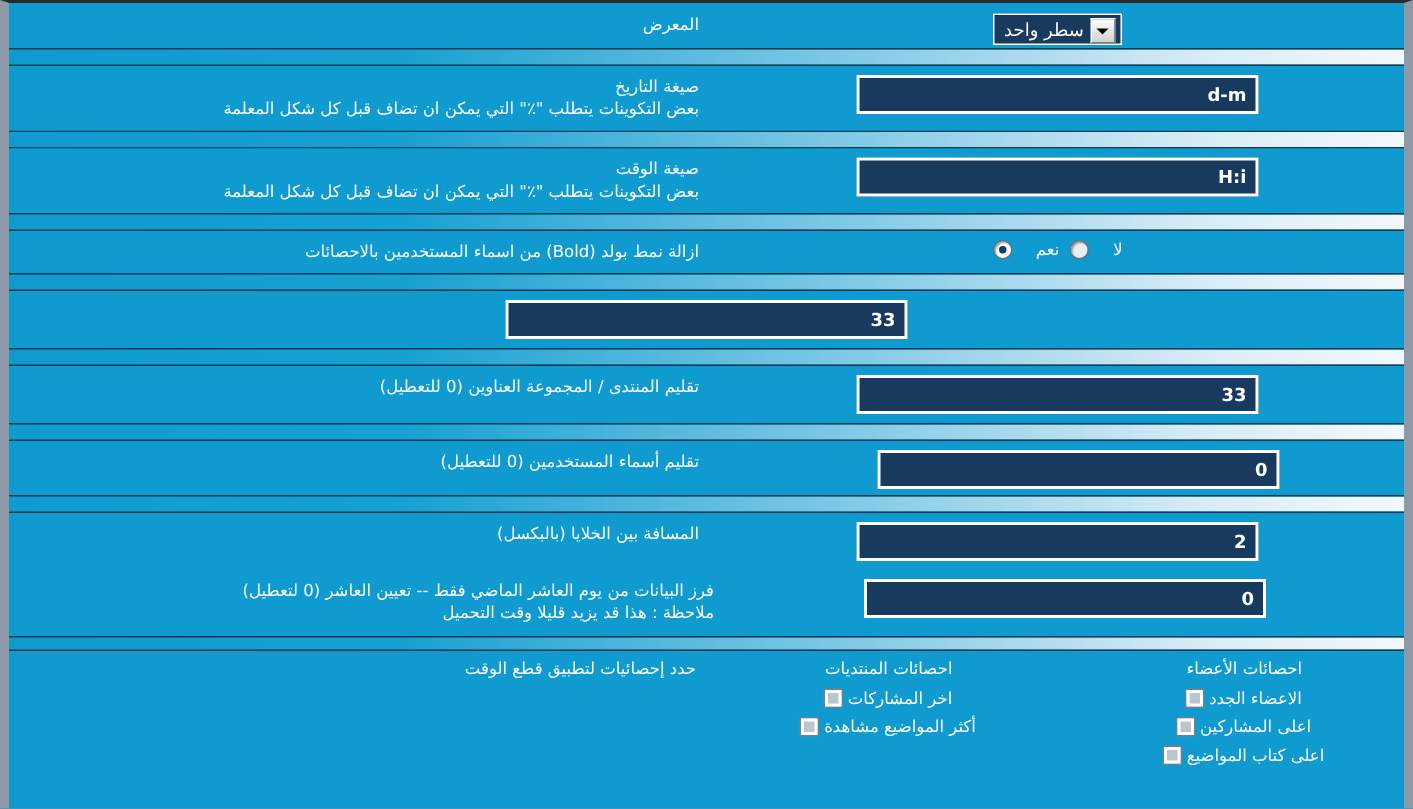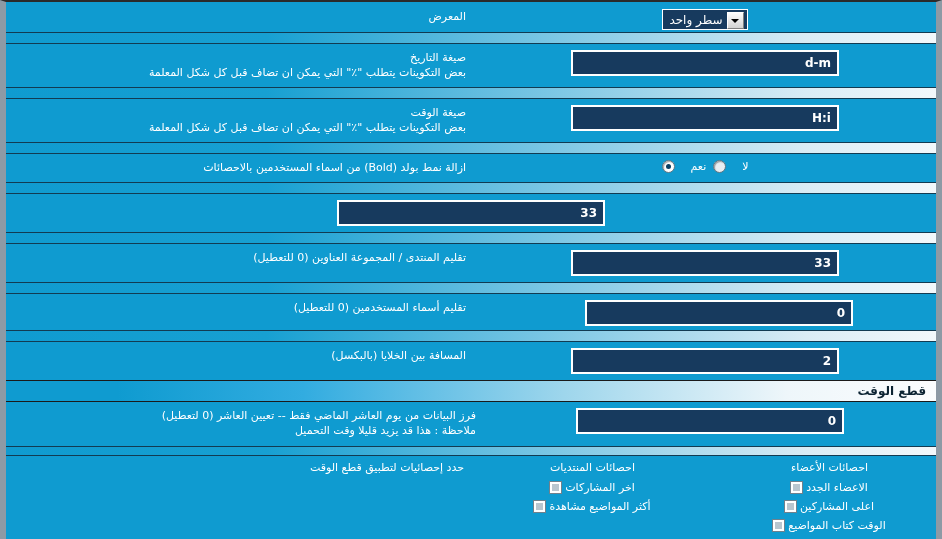--- a/index.html
+++ b/index.html
@@ -271,23 +271,20 @@
 
   <div class="row" style="height:38px;">
     <div class="label">
       <span class="t1">المسافة بين الخلايا (بالبكسل)</span>
     </div>
     <div class="ctrl">
       <input class="tinput" type="text" value="2" style="">
     </div>
   </div>
 
-  <div class="secthead">
-    <span>قطع الوقت</span>
-  </div>
 
   <div class="row" style="height:44px;">
     <div class="label" style="width:478px;">
       <span class="t1">فرز البيانات من يوم العاشر الماضي فقط -- تعيين العاشر (0 لتعطيل)</span>
       <span class="t2">ملاحظة : هذا قد يزيد قليلا وقت التحميل</span>
     </div>
     <div class="ctrl">
       <input class="tinput" type="text" value="0" style="">
     </div>
   </div>
@@ -320,21 +317,21 @@
         <div class="cbrow">
           <span class="cbox"></span>
           <span class="cblabel">الاعضاء الجدد</span>
         </div>
         <div class="cbrow">
           <span class="cbox"></span>
           <span class="cblabel">اعلى المشاركين</span>
         </div>
         <div class="cbrow">
           <span class="cbox"></span>
-          <span class="cblabel">الوقت كتاب المواضيع</span>
+          <span class="cblabel">اعلى كتاب المواضيع</span>
         </div>
         <div class="cbrow">
           
           
         </div>
 
       </div>
 
     </div>
   </div>

